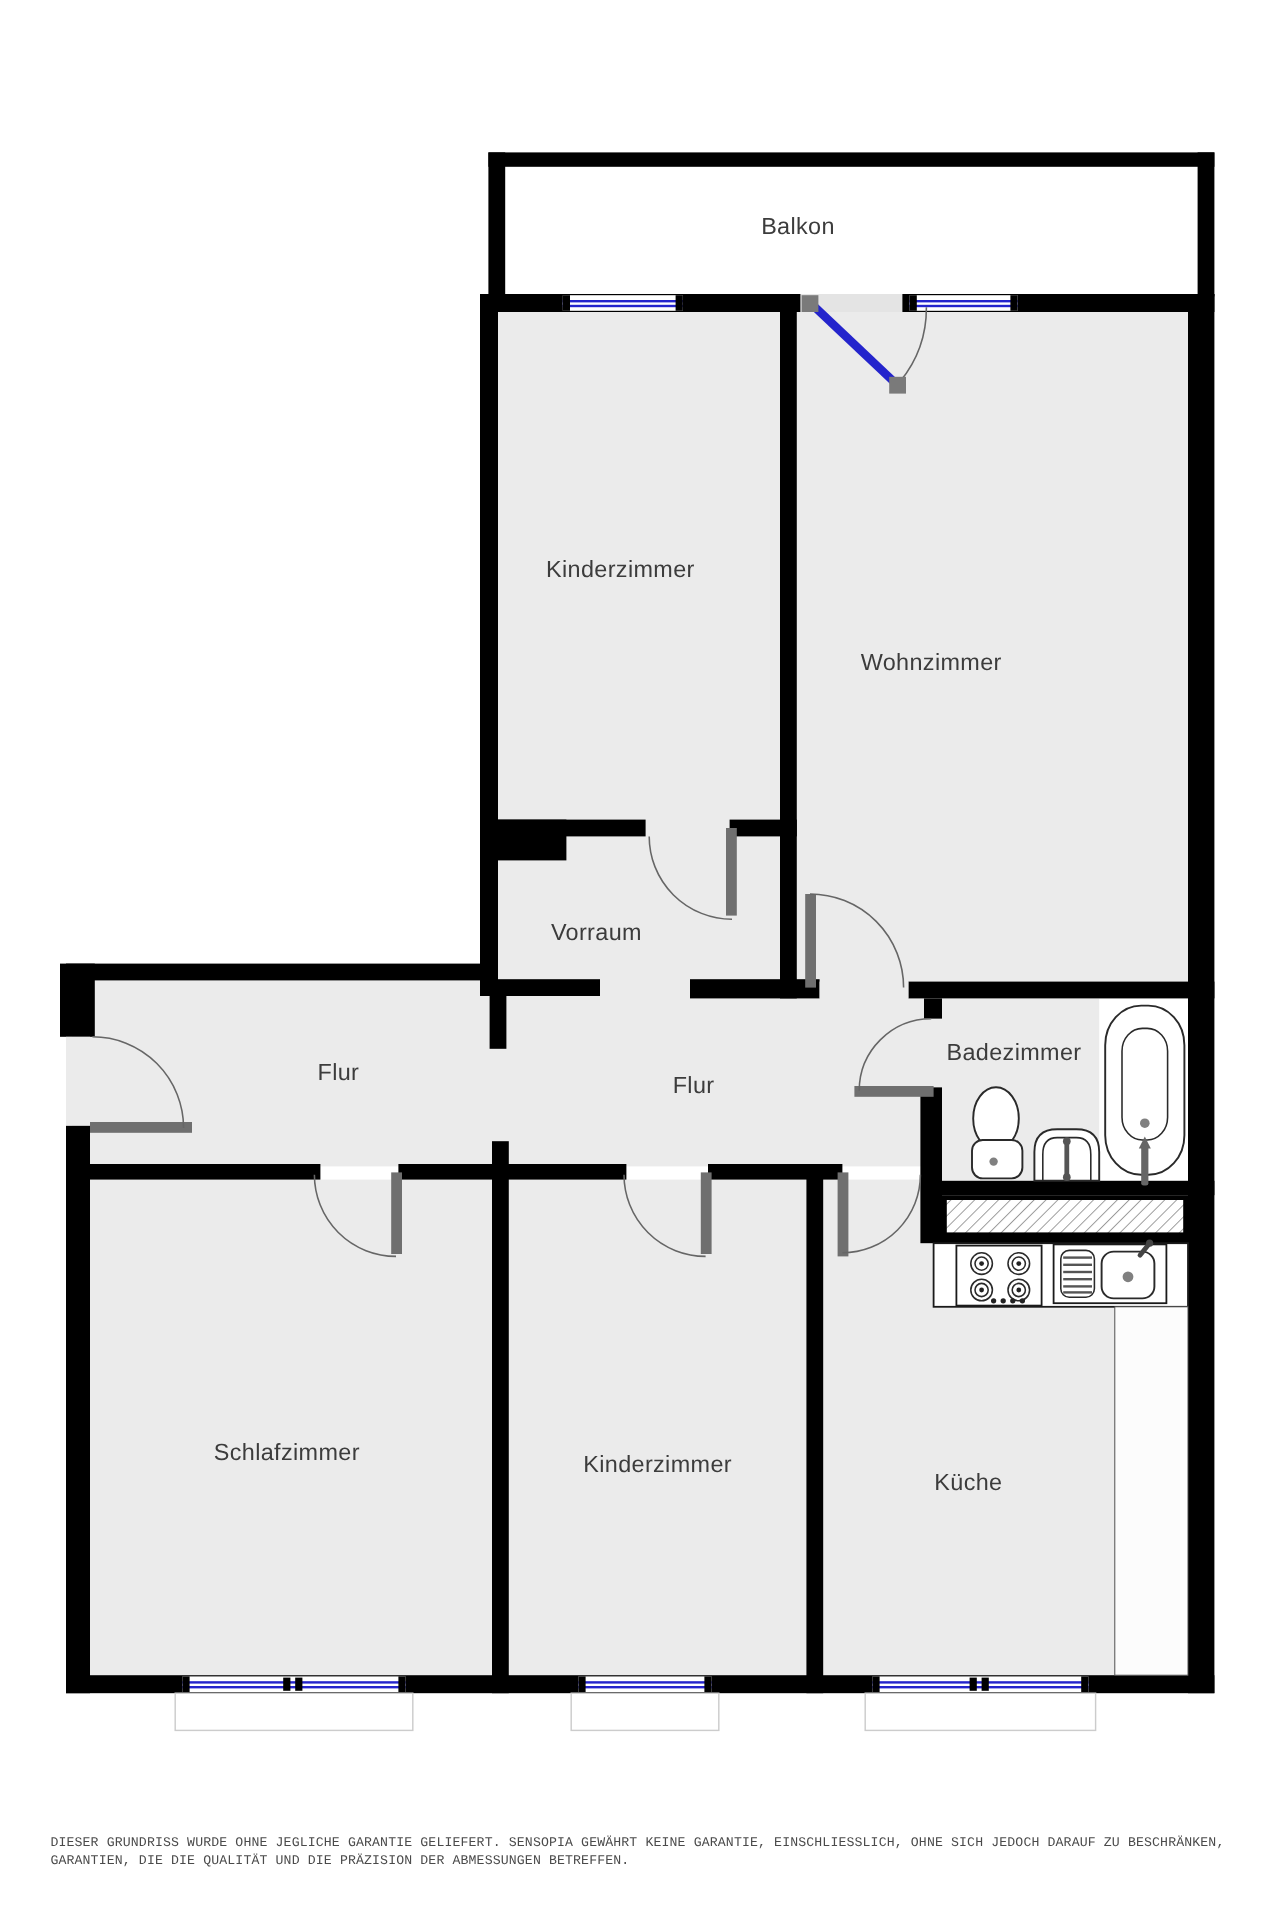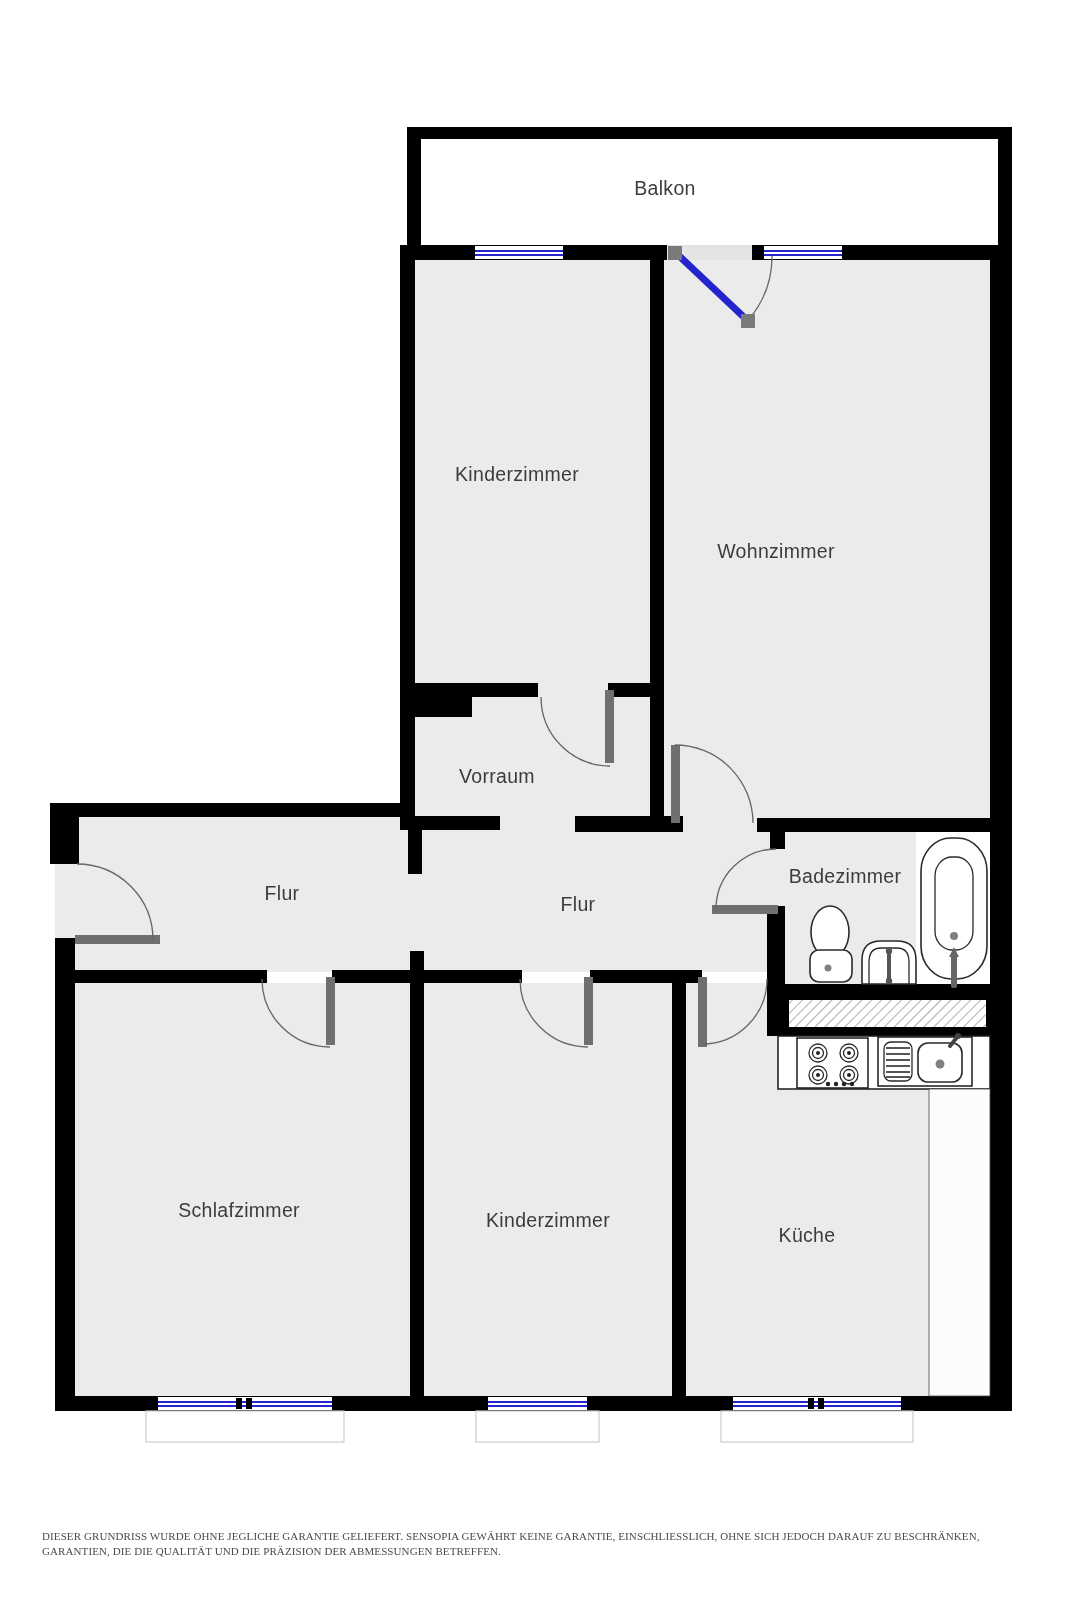--- a/index.html
+++ b/index.html
@@ -24,21 +24,21 @@
   .dot{fill:#808080;}
   .dark{fill:#555555;}
   .counter{fill:#ffffff;stroke:var(--counter-stroke);stroke-width:1.5;}
   .strip{fill:#fcfcfc;stroke:#4a4a4a;stroke-width:0.8;}
   .blueleaf{stroke:var(--window-blue);stroke-width:7;}
   .hingesq{fill:#7a7a7a;}
   .label{font-size:19.5px;fill:var(--label);text-anchor:middle;letter-spacing:0.3px;
          font-family:"Liberation Sans",sans-serif;}
   #disclaimer{position:absolute;left:42px;top:1529px;width:992px;
               font-size:11px;line-height:15px;color:var(--disclaimer);
-              font-family:Liberation Serif, serif;letter-spacing:0.1px;}
+              font-family:Liberation Mono, monospace;letter-spacing:0.1px;}
 </style>
 </head>
 <body>
 
 <svg id="plan" width="1067" height="1600" viewBox="0 0 1067 1600">
   <defs>
     <pattern id="hatch" width="7" height="7" patternUnits="userSpaceOnUse" patternTransform="rotate(45)">
       <rect width="7" height="7" fill="#ffffff"></rect>
       <line x1="0" y1="0" x2="0" y2="7" stroke="var(--hatch)" stroke-width="1.6"></line>
     </pattern>

